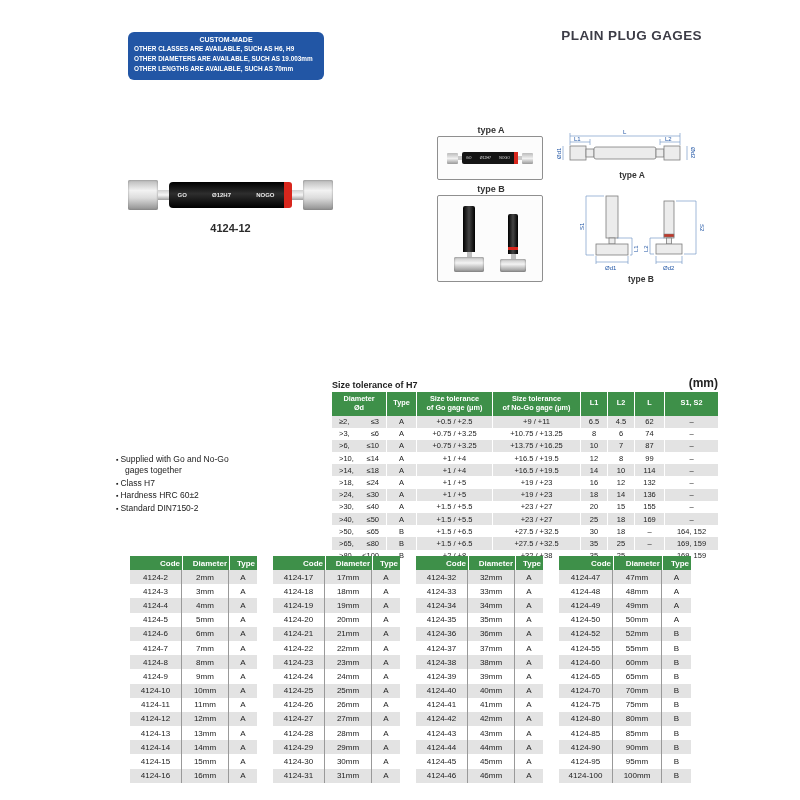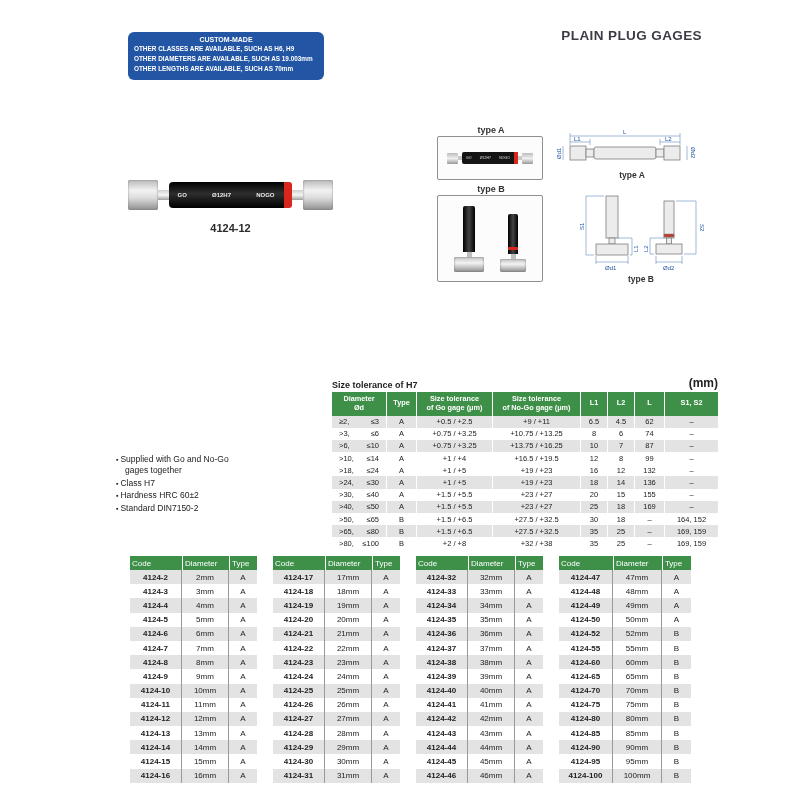--- a/index.html
+++ b/index.html
@@ -75,25 +75,25 @@
   .tol-table th{background:var(--green);color:#fff;font-weight:bold;font-size:7.3px;line-height:1.2;
     padding:3px 1px;vertical-align:middle;text-align:center;}
   .tol-table th:not(:first-child){border-left:1.5px solid #fff;}
   .tol-table td{text-align:center;padding:1.6px 2px;color:#222;}
   .tol-table td:not(:first-child){border-left:1.5px solid #fff;}
   .tol-table tr.stripe td{background:var(--stripe);}
   .dia{display:flex;justify-content:space-between;padding:0 5px;}
 
   
   .code-table{font-size:8px;}
-  .code-table th{background:var(--green);color:#fff;font-weight:normal;padding:2.5px 2px;text-align:left;}
+  .code-table th{background:var(--green);color:#fff;font-weight:bold;padding:2.5px 2px;text-align:right;}
   .code-table th:not(:first-child){border-left:1px solid #fff;}
   .code-table td{text-align:center;padding:2.6px 2px;color:#222;}
   .code-table td:not(:last-child){border-right:1px solid #999;}
-  .code-table td:first-child{font-weight:bold;}
+  .code-table td:first-child{font-weight:normal;}
   .code-table tr.stripe td{background:var(--stripe);}
   .ct-0{left:130px;top:556px;} .ct-1{left:273px;top:556px;} .ct-2{left:416px;top:556px;} .ct-3{left:559px;top:556px;}
   .ct-0 table,.ct-1 table,.ct-2 table{width:127px;} .ct-3 table{width:132px;}
 </style>
 </head>
 <body>
 
 <div class="page">
 
   <div class="abs custom-box">
@@ -310,20 +310,35 @@
               </div>
             </td>
             <td>A</td>
             <td>+1 / +4</td>
             <td>+16.5 / +19.5</td>
             <td>12</td>
             <td>8</td>
             <td>99</td>
             <td>–</td>
           </tr>
+          <tr class="stripe">
+            <td>
+              <div class="dia">
+                <span>&gt;14,</span>
+                <span>≤18</span>
+              </div>
+            </td>
+            <td>A</td>
+            <td>+1 / +4</td>
+            <td>+16.5 / +19.5</td>
+            <td>14</td>
+            <td>10</td>
+            <td>114</td>
+            <td>–</td>
+          </tr>
           <tr>
             <td>
               <div class="dia">
                 <span>&gt;18,</span>
                 <span>≤24</span>
               </div>
             </td>
             <td>A</td>
             <td>+1 / +5</td>
             <td>+19 / +23</td>

